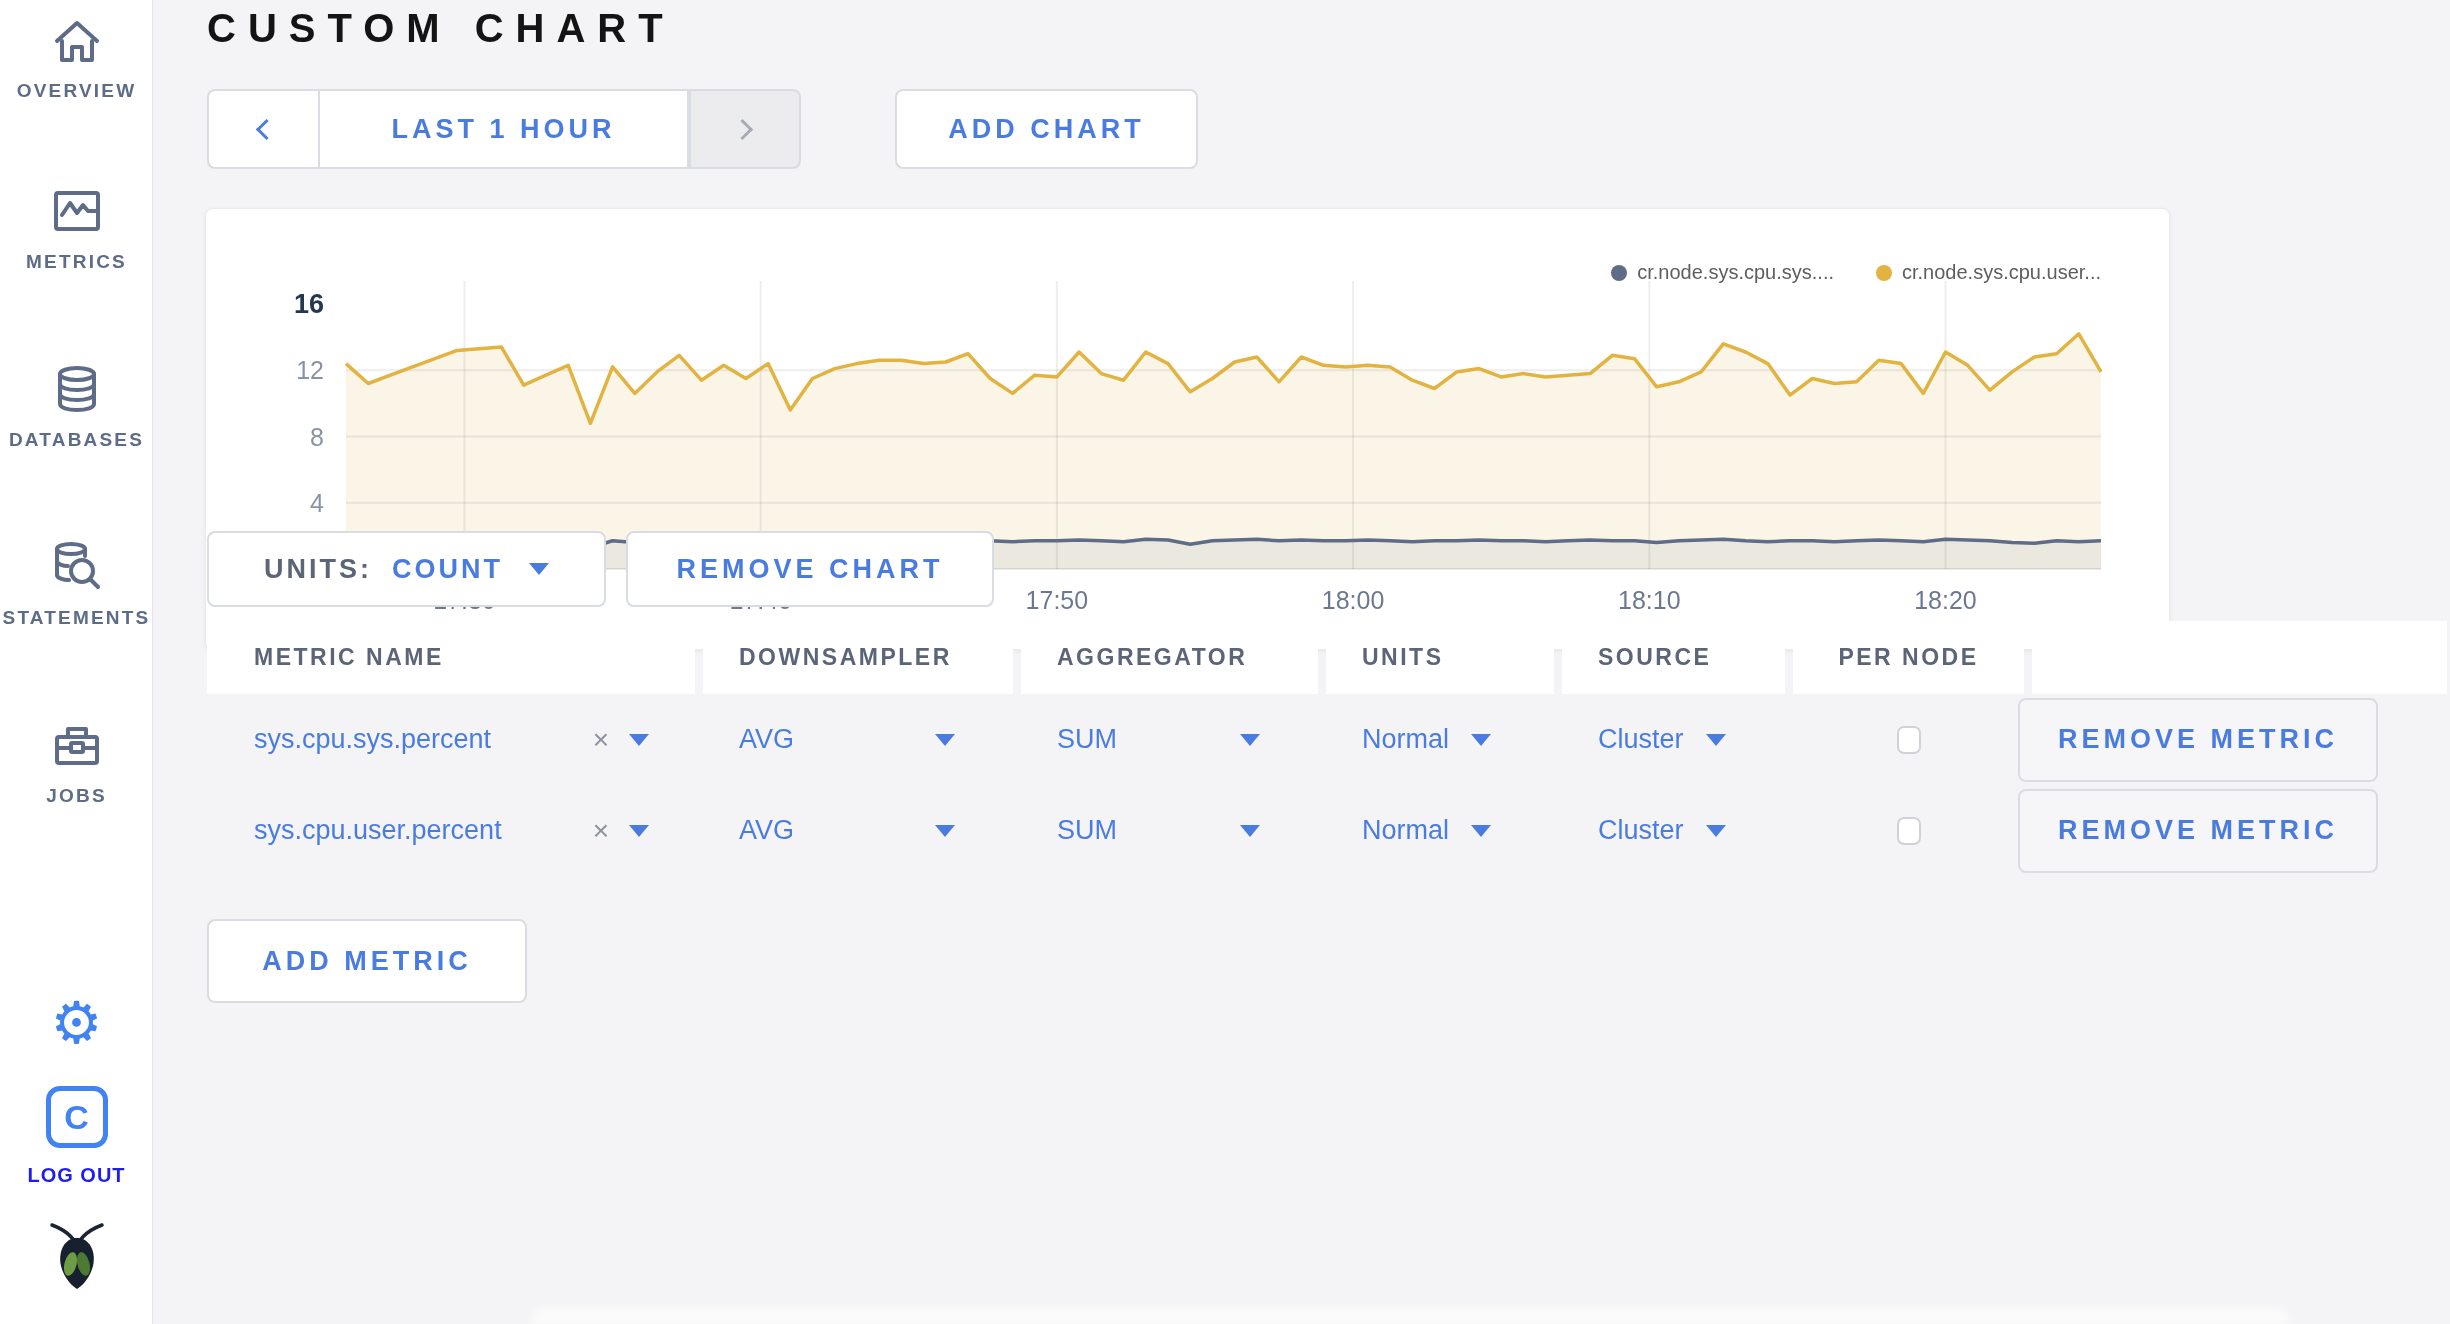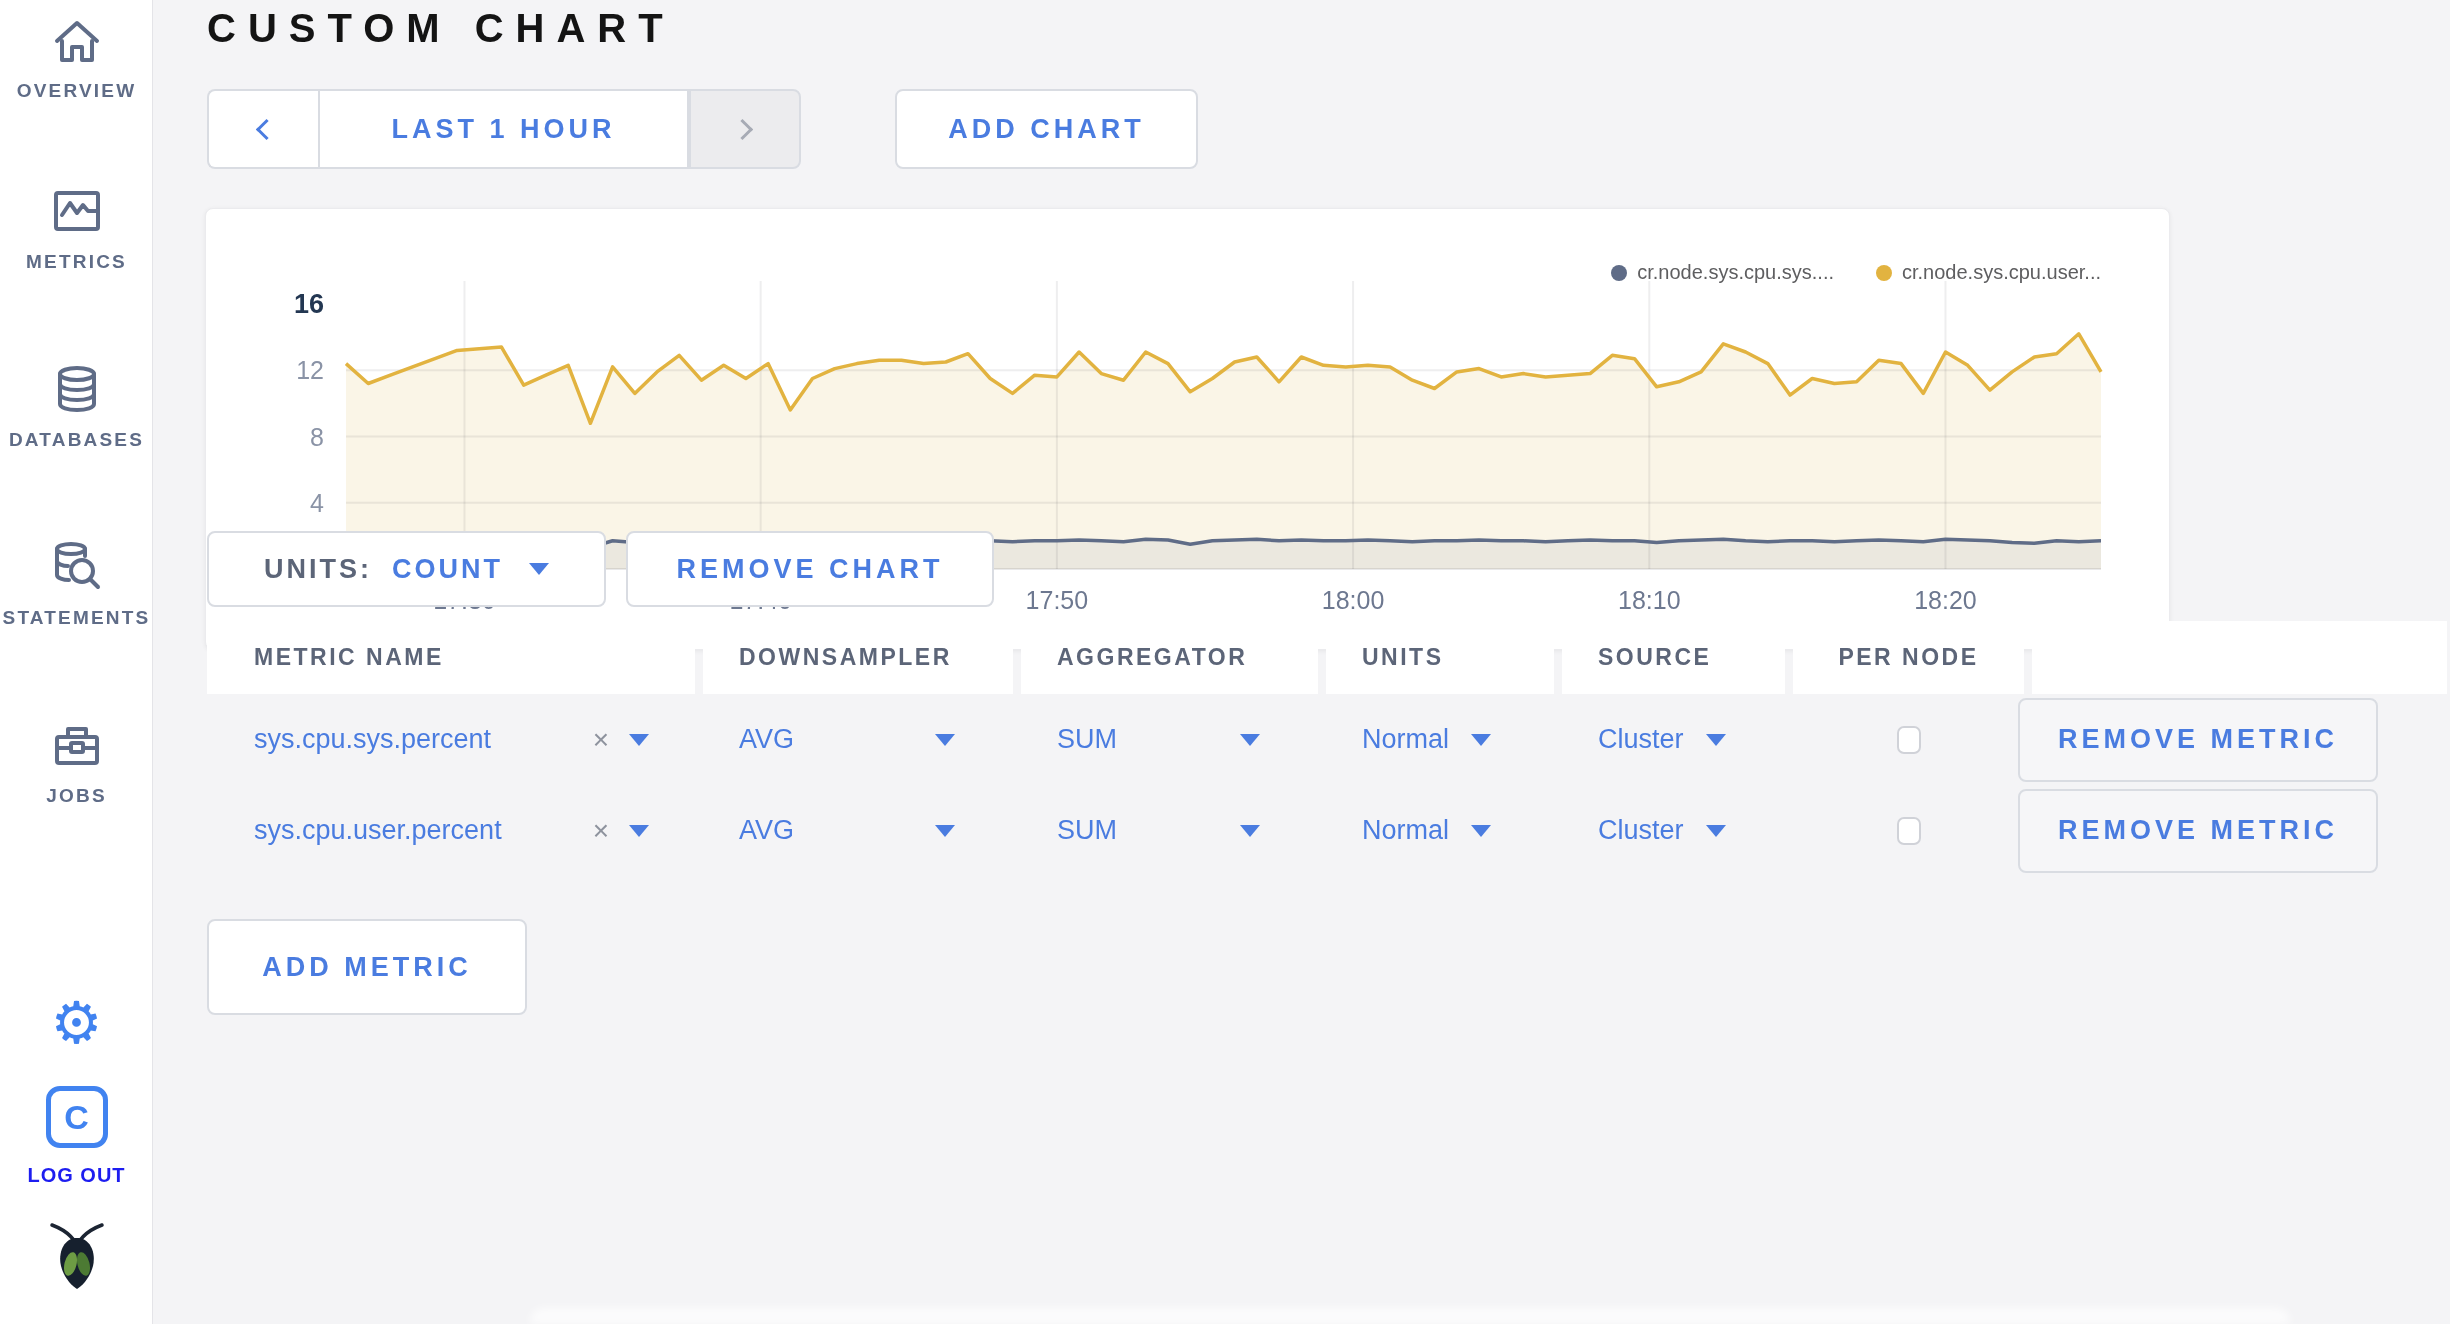--- a/index.html
+++ b/index.html
@@ -98,21 +98,21 @@
   .clear-x { color:#8e939e; font-size:28px; margin-right:20px; cursor:pointer; }
   .cell .caret { cursor:pointer; }
   .dd-caret-right { margin-left:auto; margin-right:58px; }
   .caret-adjacent { margin-left:22px; }
   .pernode-cell { display:flex; justify-content:center; }
   .checkbox {
     appearance:none; -webkit-appearance:none; width:24px; height:28px;
     border:2px solid #d0d2d8; border-radius:7px; background:#fff; cursor:pointer;
   }
   .remove-metric-btn { width:360px; height:84px; margin-left:-14px; background:#f6f6f8; }
-  .add-metric-btn { position:absolute; left:53px; top:919px; width:320px; height:96px; }
+  .add-metric-btn { position:absolute; left:53px; top:919px; width:320px; height:84px; }
 
   .bottom-glow {
     position:absolute; left:530px; bottom:0; width:1760px; height:16px;
     background:rgba(255,255,255,0.7); border-radius:14px 14px 0 0;
     filter:blur(4px); pointer-events:none;
   }
   text { font-family:"Liberation Sans", sans-serif; }
 </style>
 </head>
 <body>

